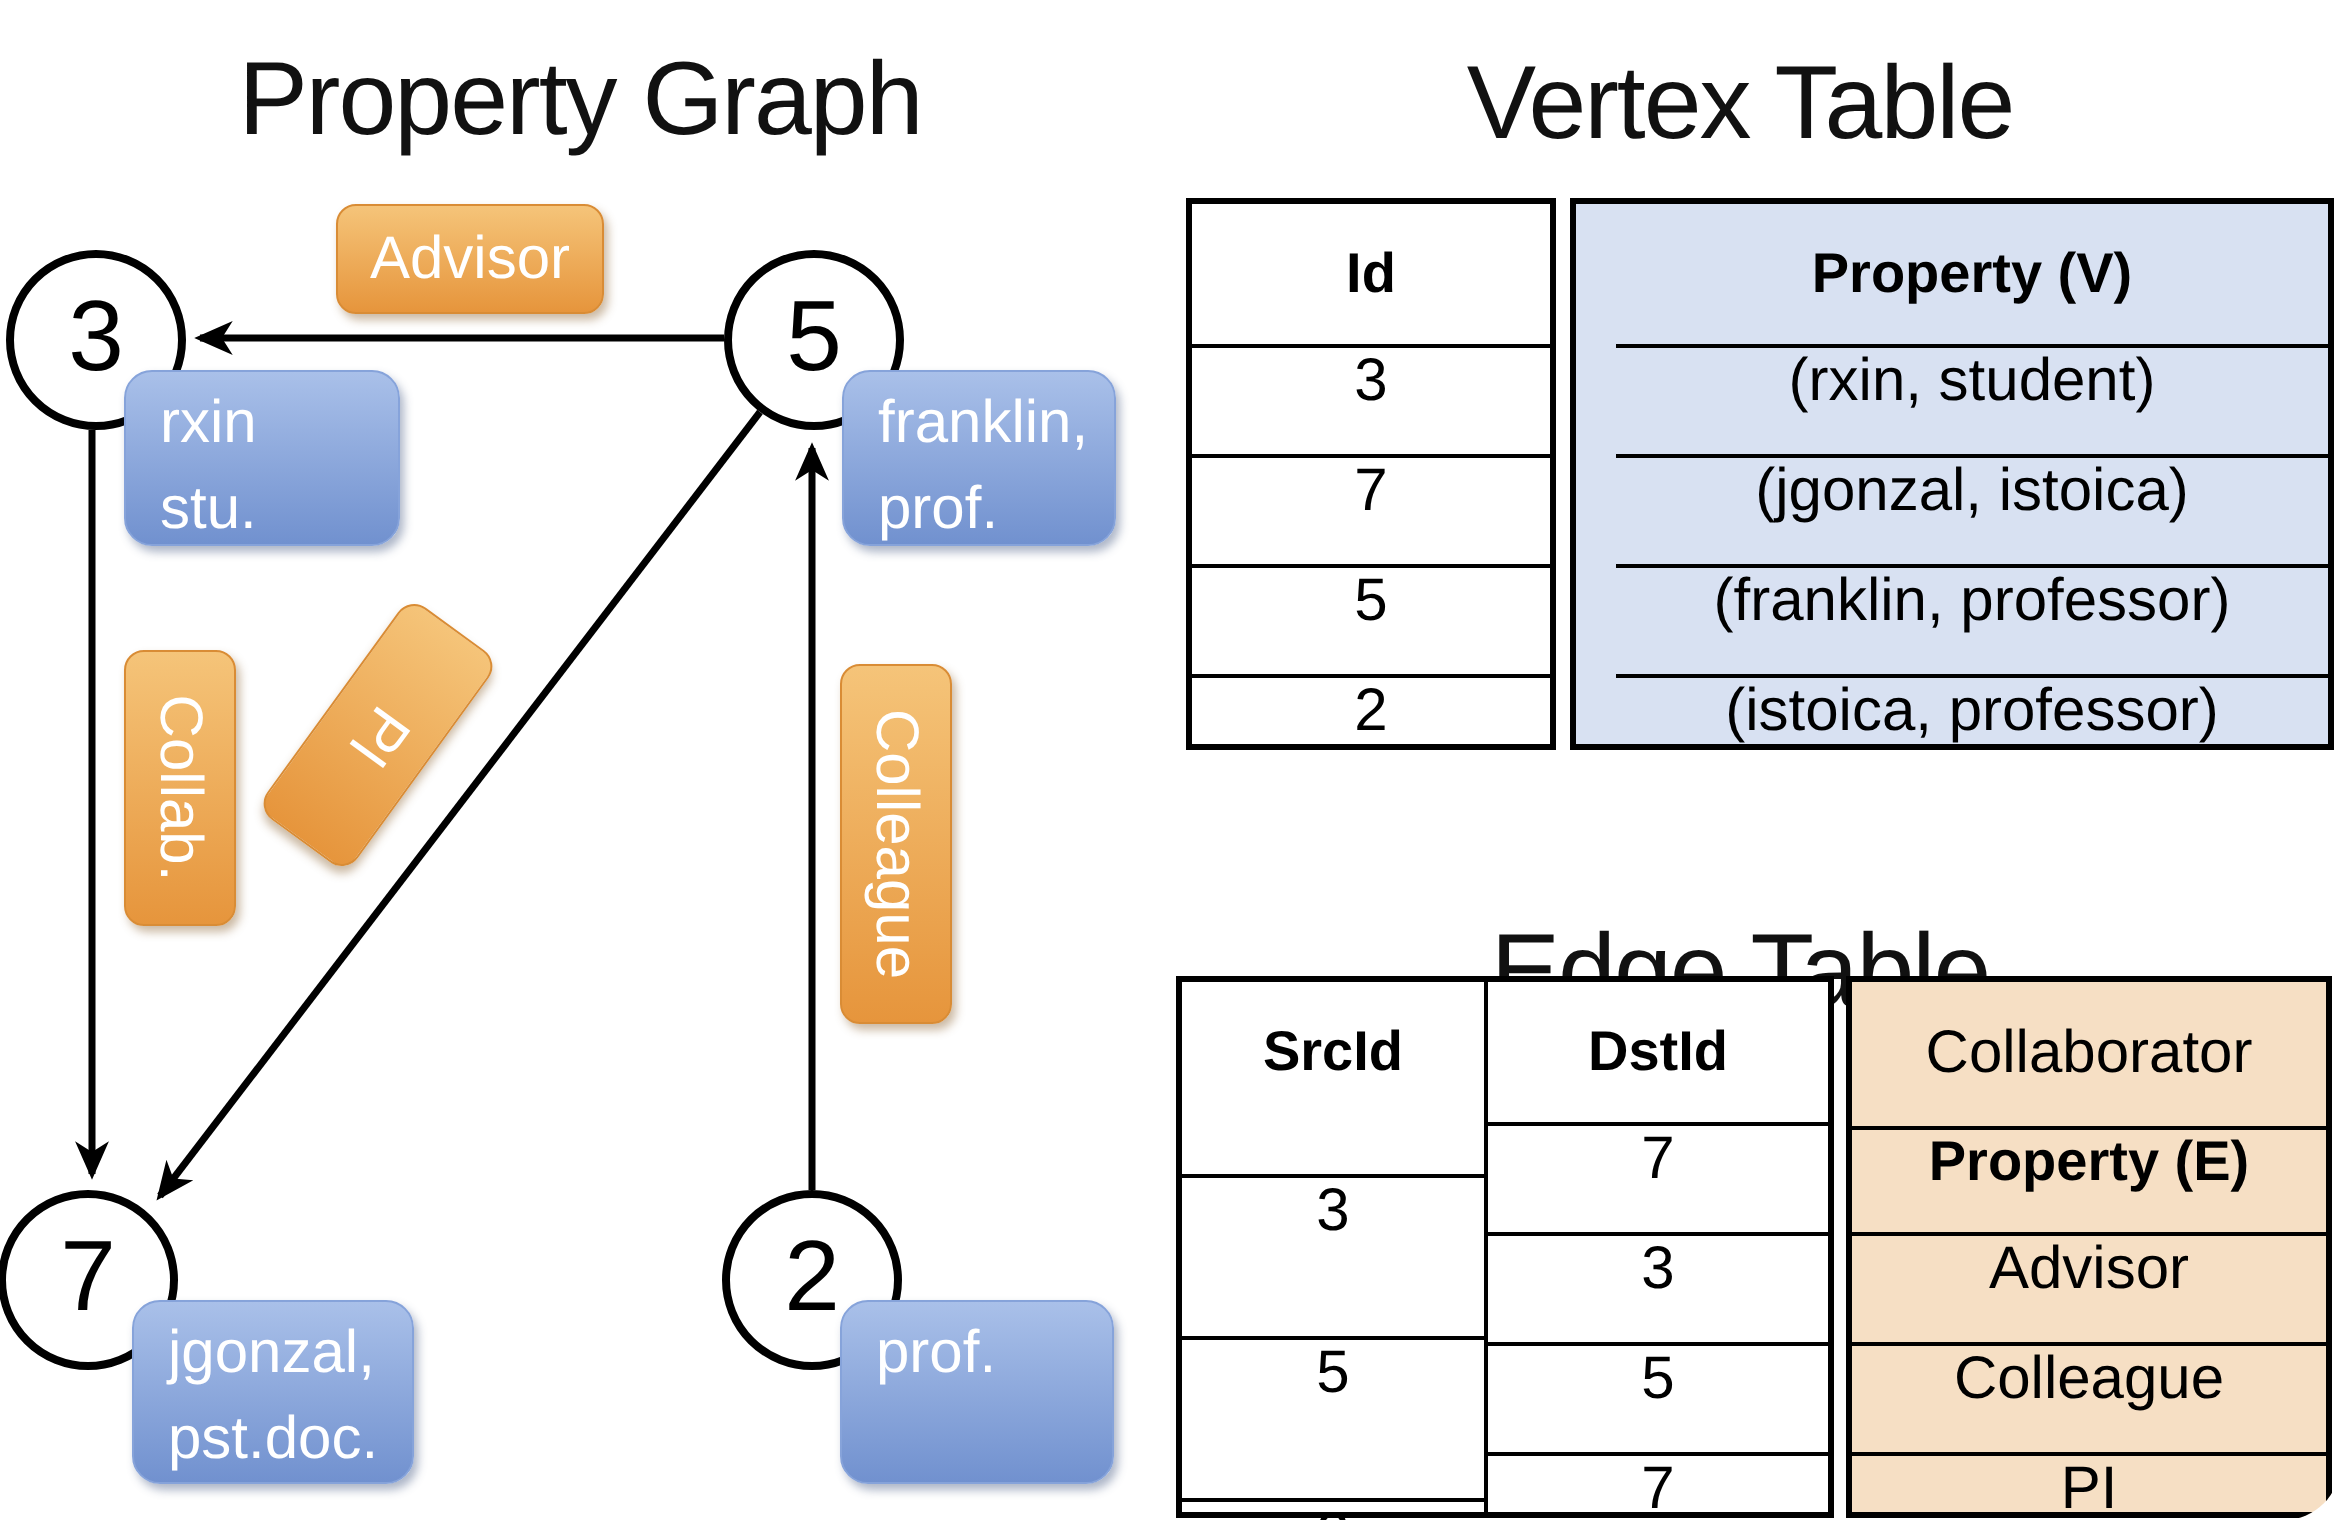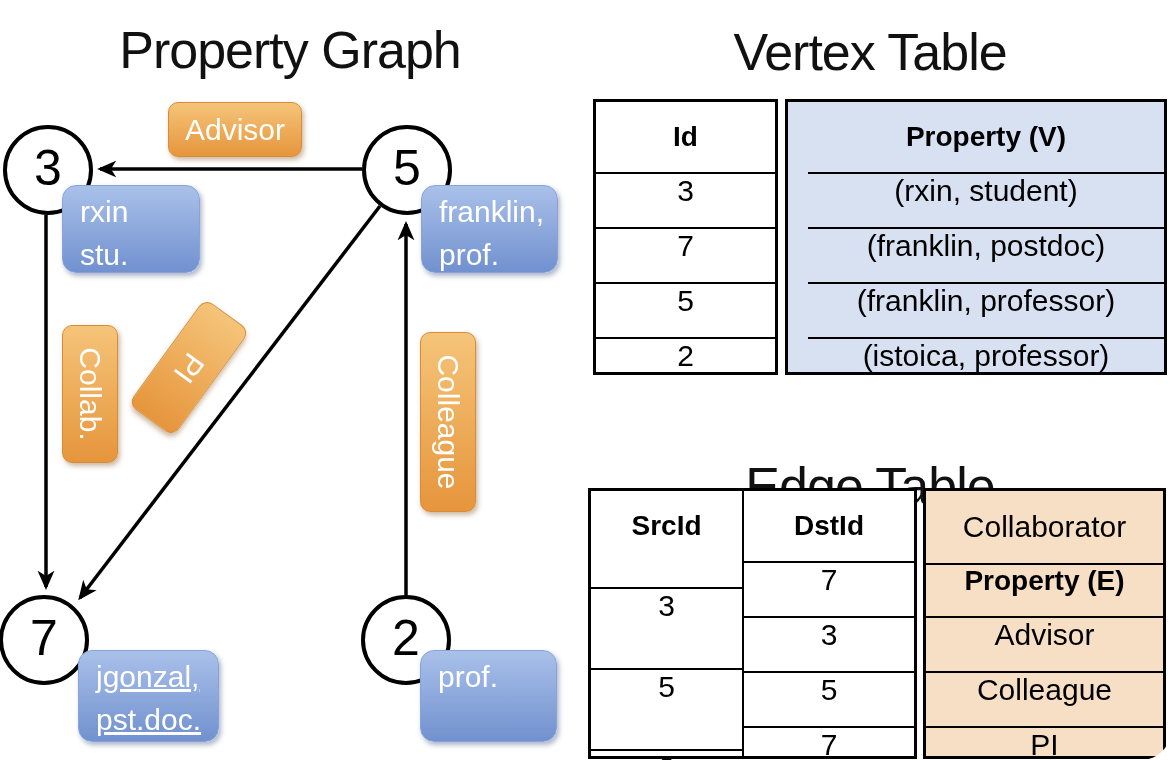--- a/index.html
+++ b/index.html
@@ -101,42 +101,42 @@
   </div>
 
   <div class="vlabel" style="left:62px; top:185px; width:138px; height:88px;">
     <div>rxin</div>
     <div>stu.</div>
   </div>
   <div class="vlabel" style="left:421px; top:185px; width:137px; height:88px;">
     <div>franklin,</div>
     <div>prof.</div>
   </div>
-  <div class="vlabel" style="left:78px; top:650px; width:141px; height:92px;text-decoration:underline;">
+  <div class="vlabel" style="left:66px; top:650px; width:141px; height:92px;">
     <div>jgonzal,</div>
     <div>pst.doc.</div>
   </div>
   <div class="vlabel" style="left:420px; top:650px; width:137px; height:92px;">
     <div>prof.</div>
   </div>
 
   <div class="title" style="left:660px; top:22px; width:420px;">Vertex Table</div>
 
   <div class="subtable" style="left:593px; top:99px; width:185px; height:276px;">
     <div class="cell header">Id</div>
     <div class="cell">3</div>
     <div class="cell">7</div>
     <div class="cell">5</div>
     <div class="cell">2</div>
   </div>
 
   <div class="subtable fill-v" style="left:785px; top:99px; width:382px; height:276px;">
     <div class="cell header">Property (V)</div>
     <div class="cell">(rxin, student)</div>
-    <div class="cell">(franklin, postdoc)</div>
+    <div class="cell">(jgonzal, istoica)</div>
     <div class="cell">(franklin, professor)</div>
     <div class="cell">(istoica, professor)</div>
   </div>
 
   <div class="title" style="left:660px; top:408px; width:420px;margin-top:48px;">Edge Table</div>
 
   <div class="subtable twocol" style="left:588px; top:488px; width:329px; height:271px;">
     <div class="col">
       <div class="cell header">SrcId</div>
       <div class="cell">3</div>

